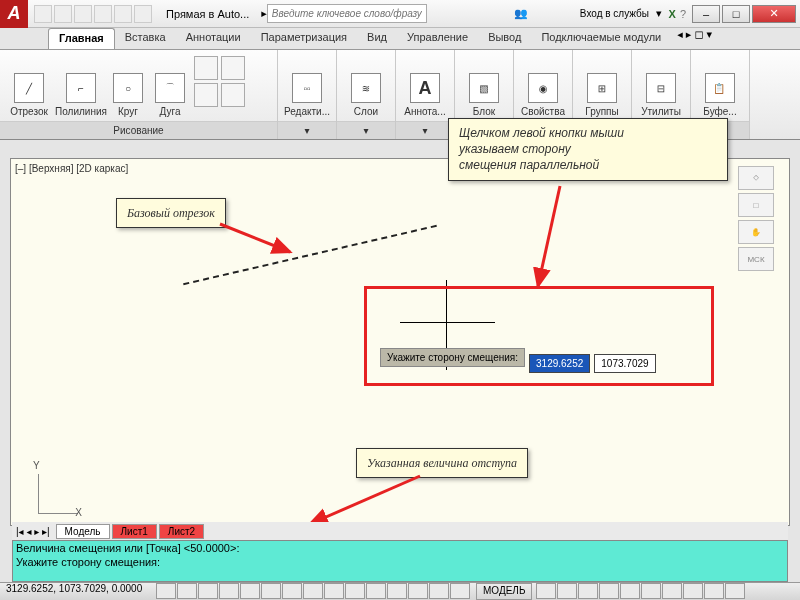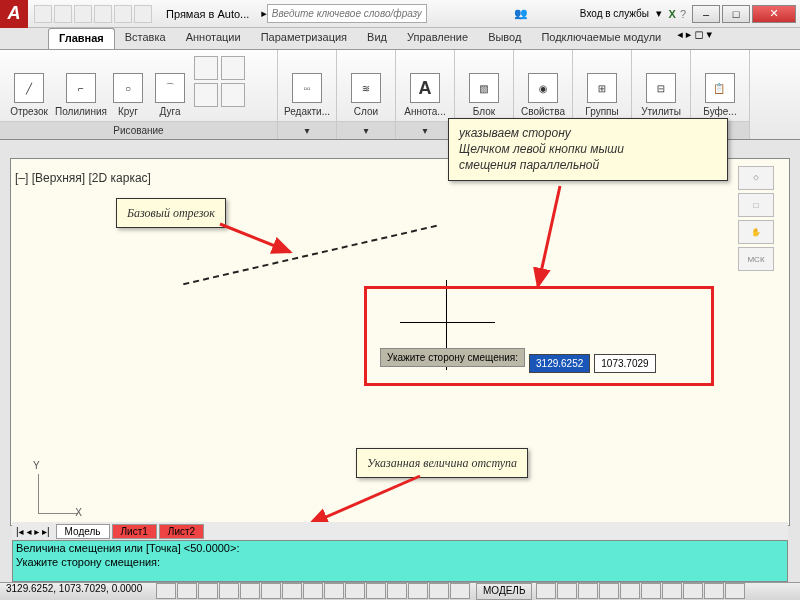--- a/index.html
+++ b/index.html
@@ -20,21 +20,21 @@
 .tab.active { background: #fff; border: 1px solid #999; border-bottom: none; border-radius: 3px 3px 0 0; color: #000; font-weight: bold; }
 .ribbon { height: 90px; background: linear-gradient(#fdfdfd, #e8e8e8); border-bottom: 1px solid #888; display: flex; }
 .panel { border-right: 1px solid #c9c9c9; display: flex; flex-direction: column; }
 .panel-body { flex: 1; display: flex; padding: 4px; gap: 2px; }
 .panel-label { height: 18px; background: #d8d8d8; font-size: 10px; color: #333; display: flex; align-items: center; justify-content: center; border-top: 1px solid #ccc; }
 .bigbtn { width: 50px; display: flex; flex-direction: column; align-items: center; justify-content: flex-end; gap: 3px; font-size: 10px; color: #333; }
 .bigbtn .ico { width: 30px; height: 30px; border: 1px solid #888; background: #fff; display: flex; align-items: center; justify-content: center; }
 .smallgrid { width: 56px; display: grid; grid-template-columns: repeat(2,24px); grid-auto-rows: 24px; gap: 3px; padding: 2px; }
 .smbtn { border: 1px solid #aaa; background: #f5f5f5; }
 .viewport { position: absolute; top: 158px; left: 10px; right: 10px; bottom: 74px; background: #fdfcef; border: 1px solid #888; }
-.vplabel { position: absolute; top: 12px; left: 4px; font-size: 12px; color: #333; }
+.vplabel { position: absolute; top: 4px; left: 4px; font-size: 10px; color: #333; }
 .dashed-line { position: absolute; top: 254px; left: 180px; width: 260px; height: 0; border-top: 2px dashed #222; transform: rotate(-13deg); }
 .crosshair-h { position: absolute; top: 322px; left: 400px; width: 95px; height: 1px; background: #000; }
 .crosshair-v { position: absolute; top: 280px; left: 446px; width: 1px; height: 90px; background: #000; }
 .dynbox { position: absolute; top: 342px; left: 380px; display: flex; gap: 4px; align-items: center; }
 .dynlabel { background: #bbb8a8; border: 1px solid #888; padding: 3px 6px; font-size: 10px; }
 .dynval { border: 1px solid #444; padding: 3px 6px; font-size: 10px; background: #fff; margin-top: 12px; }
 .dynval.sel { background: #1a56b8; color: #fff; }
 .redbox { position: absolute; border: 3px solid #e62222; }
 .callout { position: absolute; background: #fffcdd; border: 1px solid #333; padding: 6px 10px; font-size: 12px; font-style: italic; color: #333; box-shadow: 2px 2px 4px rgba(0,0,0,0.3); line-height: 1.35; font-family: Georgia, serif; }
 .ucs { position: absolute; bottom: 86px; left: 28px; font-size: 10px; color: #555; }
@@ -206,22 +206,22 @@
   <div class="dynlabel">Укажите сторону смещения:</div>
   <div class="dynval sel">3129.6252</div>
   <div class="dynval">1073.7029</div>
 </div>
 
 <div class="redbox" style="top:286px;left:364px;width:350px;height:100px"></div>
 <div class="redbox" style="top:527px;left:15px;width:374px;height:14px"></div>
 
 <div class="callout" style="top:198px;left:116px">Базовый отрезок</div>
 <div class="callout" style="top:118px;left:448px;width:280px">
+  <div>Щелчком левой кнопки мыши</div>
   <div>указываем сторону</div>
-  <div>Щелчком левой кнопки мыши</div>
   <div>смещения параллельной</div>
 </div>
 <div class="callout" style="top:448px;left:356px">Указанная величина отступа</div>
 
 <svg class="arrow" style="top:0;left:0;width:800px;height:600px">
   <defs>
       <marker id="ah" markerWidth="8" markerHeight="8" refX="6" refY="3" orient="auto">
         <path d="M0,0 L7,3 L0,6 Z" fill="#e62222"></path>
       </marker>
     </defs>

